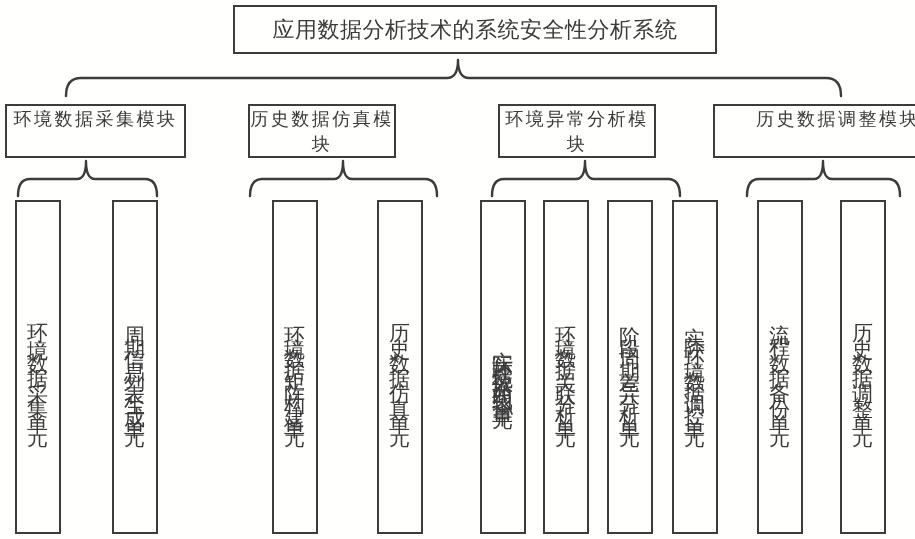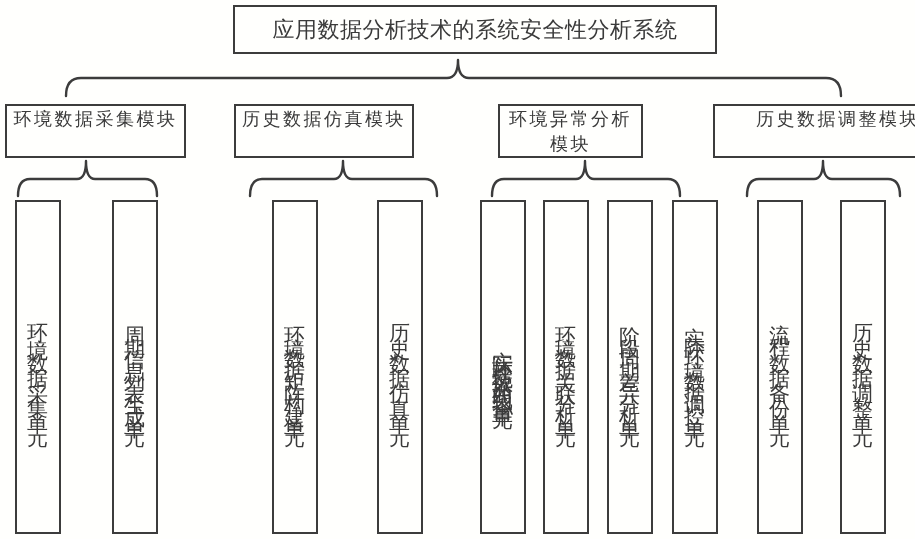--- a/index.html
+++ b/index.html
@@ -91,24 +91,24 @@
     <path d="M 747,196 Q 747,179 759,179 L 814,179 Q 823,179 823,161 Q 823,179 832,179 L 888,179 Q 900,179 900,196"></path>
   </svg>
 
   <div class="box title-box">
     <span>应用数据分析技术的系统安全性分析系统</span>
   </div>
 
   <div class="box module-box" style="left:5px; width:181px;">
     <span>环境数据采集模块</span>
   </div>
-  <div class="box module-box" style="left:234px; width:180px;">
+  <div class="box module-box" style="left:248px; width:148px;">
     <span>历史数据仿真模块</span>
   </div>
-  <div class="box module-box" style="left:498px; width:145px;">
+  <div class="box module-box" style="left:498px; width:158px;">
     <span>环境异常分析模块</span>
   </div>
   <div class="box module-box" style="left:713px; width:213px;padding-left:37px;">
     <span>历史数据调整模块</span>
   </div>
 
   <div class="box unit-box" style="left:15px;">
     <span class="unit-text" style="letter-spacing: 15px;">环境数据采集单元</span>
   </div>
   <div class="box unit-box" style="left:112px;">

